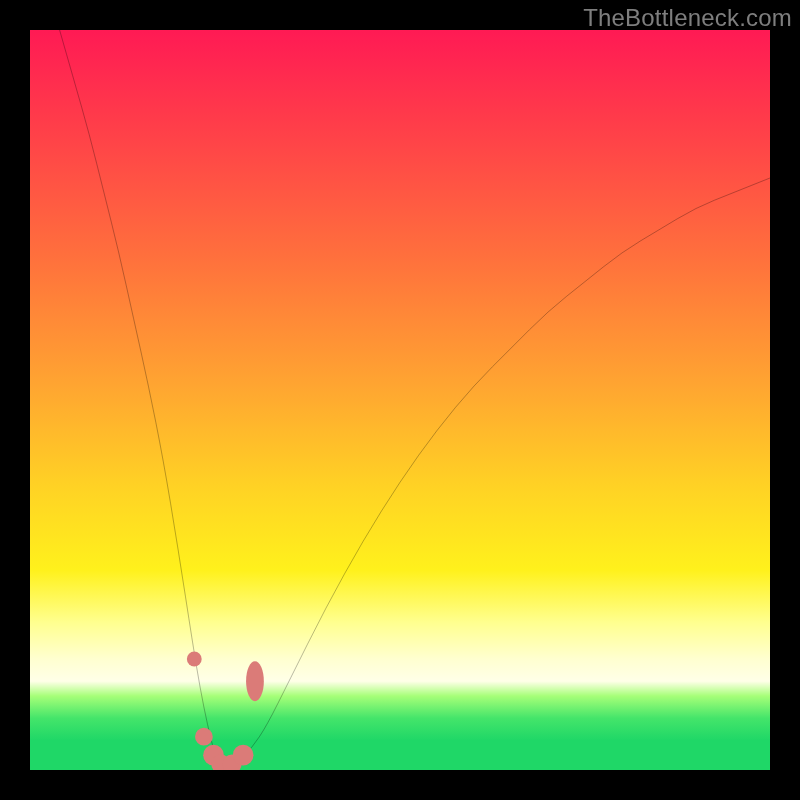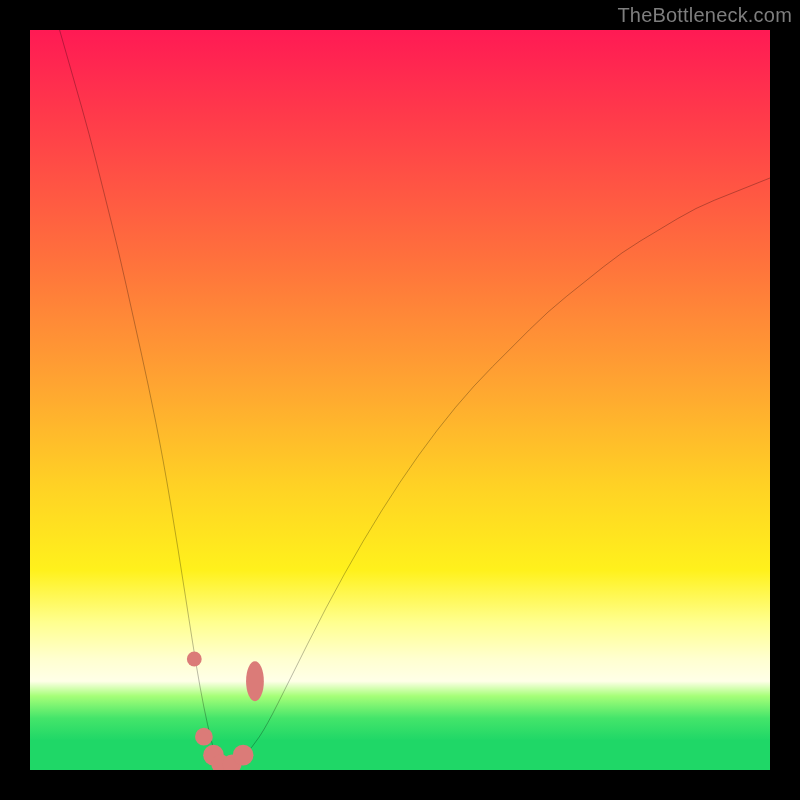--- a/index.html
+++ b/index.html
@@ -39,21 +39,21 @@
       #44e56a 93%,
       #1fd767 96%,
       #1fd767 100%
     );
   }
   .watermark {
     position: absolute;
     top: 4px;
     right: 8px;
     color: #7e7e7e;
-    font-size: 20px;
+    font-size: 24px;
     font-weight: 500;
     letter-spacing: 0.2px;
     user-select: none;
   }
   svg.curve {
     position: absolute;
     inset: 0;
   }
   .marker {
     fill: #db7b78;

